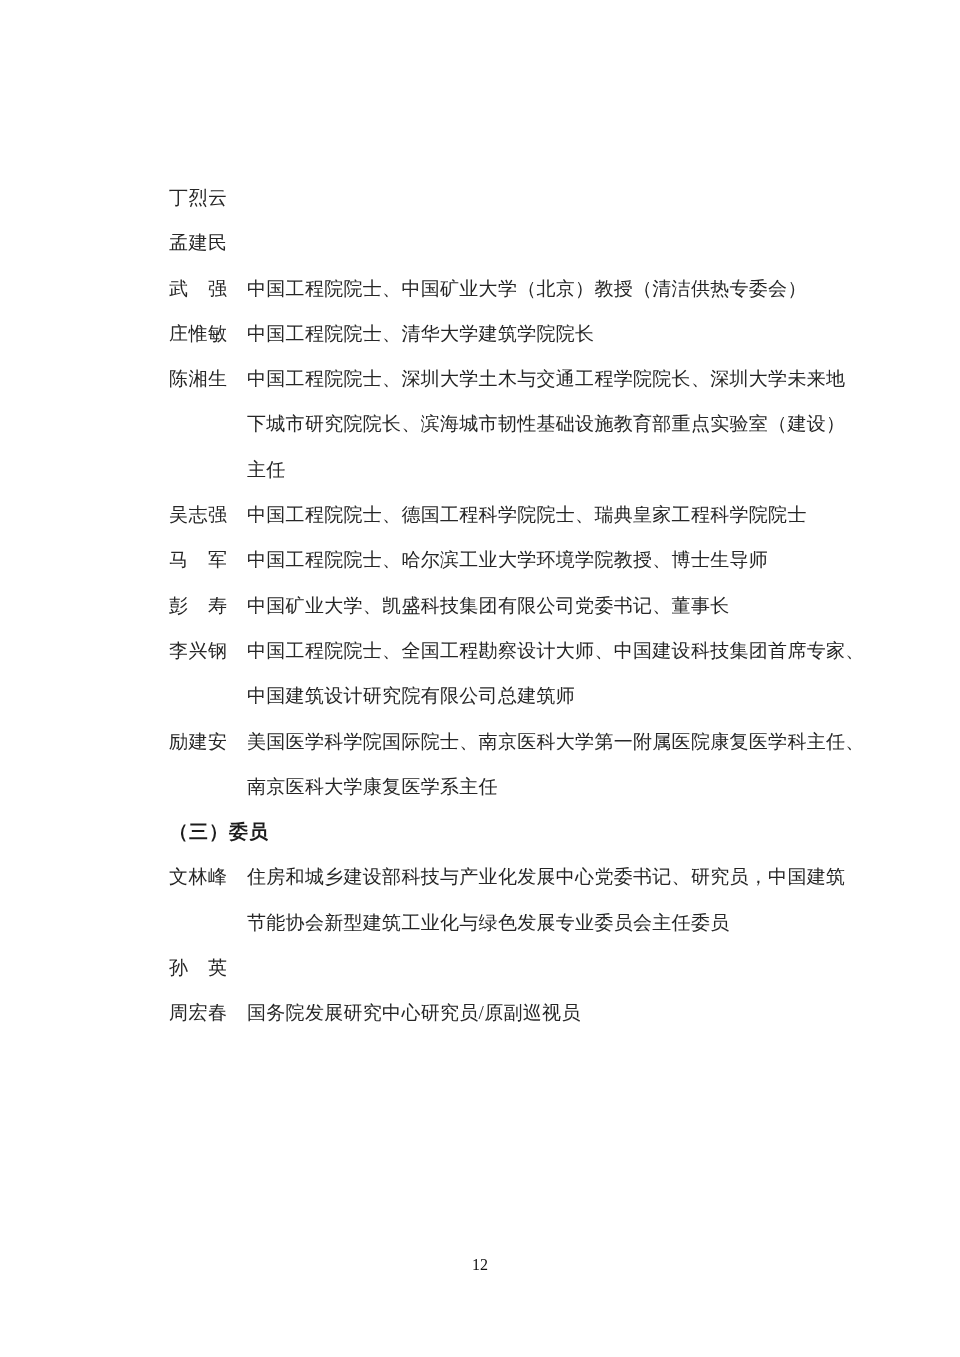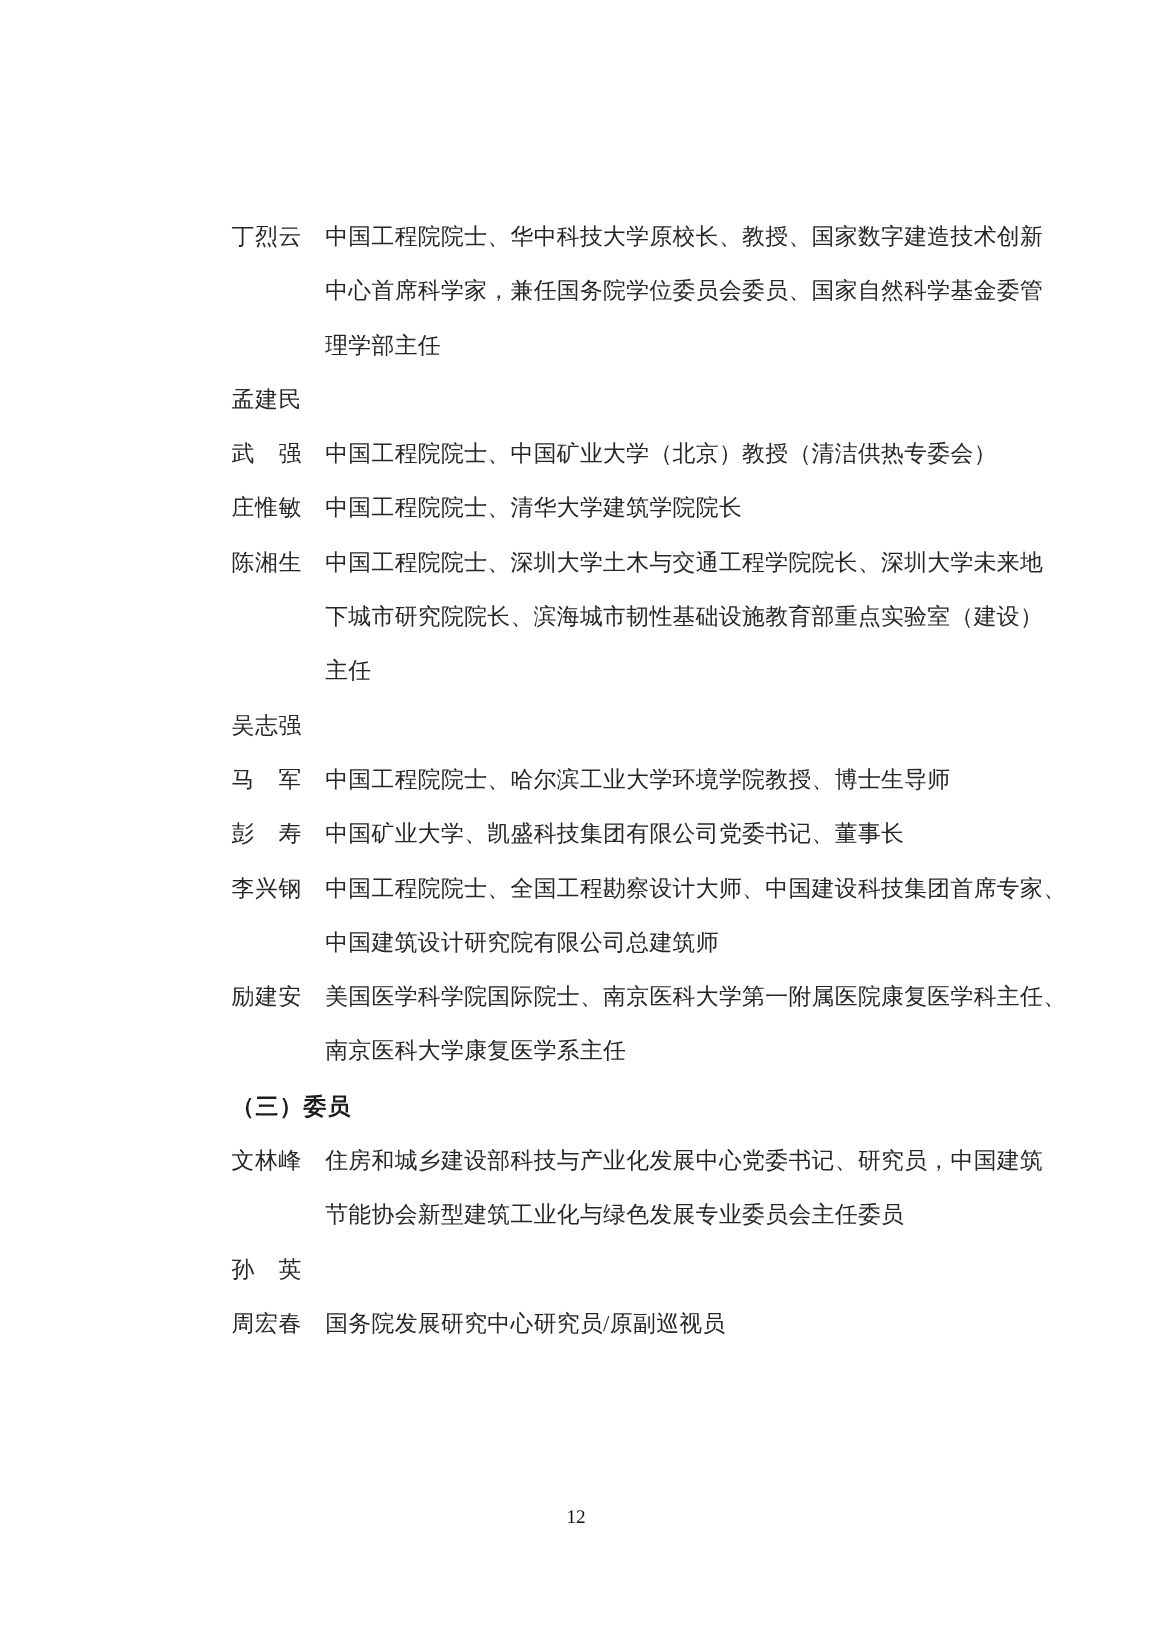--- a/index.html
+++ b/index.html
@@ -18,21 +18,20 @@
   }
   .doc {
     position: absolute;
     left: 169px;
     top: 175px;
     width: 700px;
   }
   .row {
     display: flex;
     align-items: flex-start;
-    margin-left: 24px;
   }
   .name {
     flex: 0 0 78px;
     width: 78px;
     font-size: 19px;
     line-height: 45.3px;
     white-space: pre;
     letter-spacing: 0.5px;
   }
   .desc {
@@ -60,43 +59,41 @@
   }
 </style>
 </head>
 <body>
 
 <div class="page">
   <div class="doc">
 
     <div class="row">
       <div class="name">丁烈云</div>
-      <div class="desc">中国工程院院士、华中科技大学原校长、教授、国家数字建造技术创新
-中心首席科学家，兼任国务院学位委员会委员、国家自然科学基金委管
-理学部主任</div>
     </div>
     <div class="row">
       <div class="name">孟建民</div>
     </div>
     <div class="row">
       <div class="name">武　强</div>
       <div class="desc">中国工程院院士、中国矿业大学（北京）教授（清洁供热专委会）</div>
     </div>
     <div class="row">
       <div class="name">庄惟敏</div>
       <div class="desc">中国工程院院士、清华大学建筑学院院长</div>
     </div>
     <div class="row">
       <div class="name">陈湘生</div>
       <div class="desc">中国工程院院士、深圳大学土木与交通工程学院院长、深圳大学未来地
 下城市研究院院长、滨海城市韧性基础设施教育部重点实验室（建设）
 主任</div>
     </div>
     <div class="row">
       <div class="name">吴志强</div>
+      <div class="desc">中国工程院院士、德国工程科学院院士、瑞典皇家工程科学院院士</div>
     </div>
     <div class="row">
       <div class="name">马　军</div>
       <div class="desc">中国工程院院士、哈尔滨工业大学环境学院教授、博士生导师</div>
     </div>
     <div class="row">
       <div class="name">彭　寿</div>
       <div class="desc">中国矿业大学、凯盛科技集团有限公司党委书记、董事长</div>
     </div>
     <div class="row">

